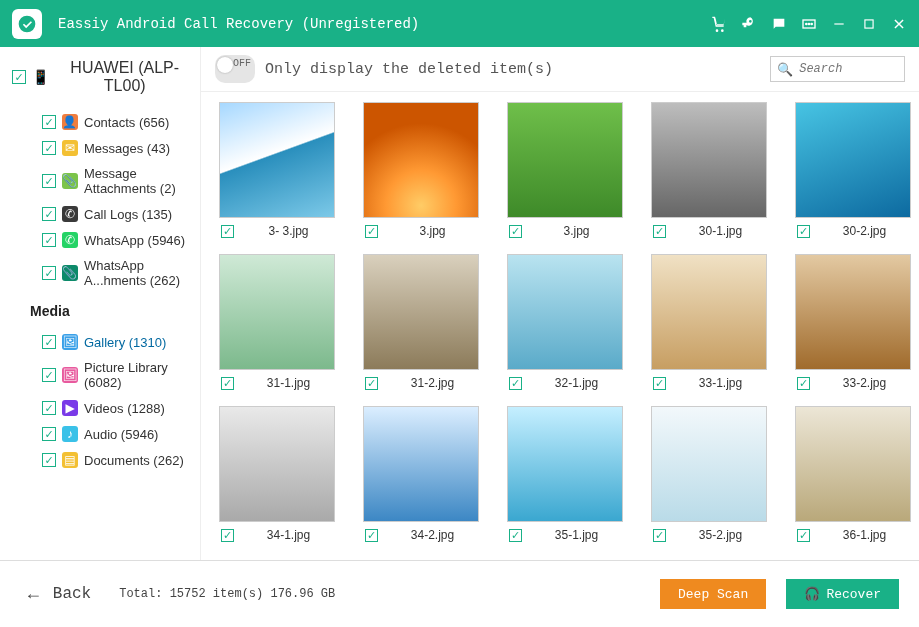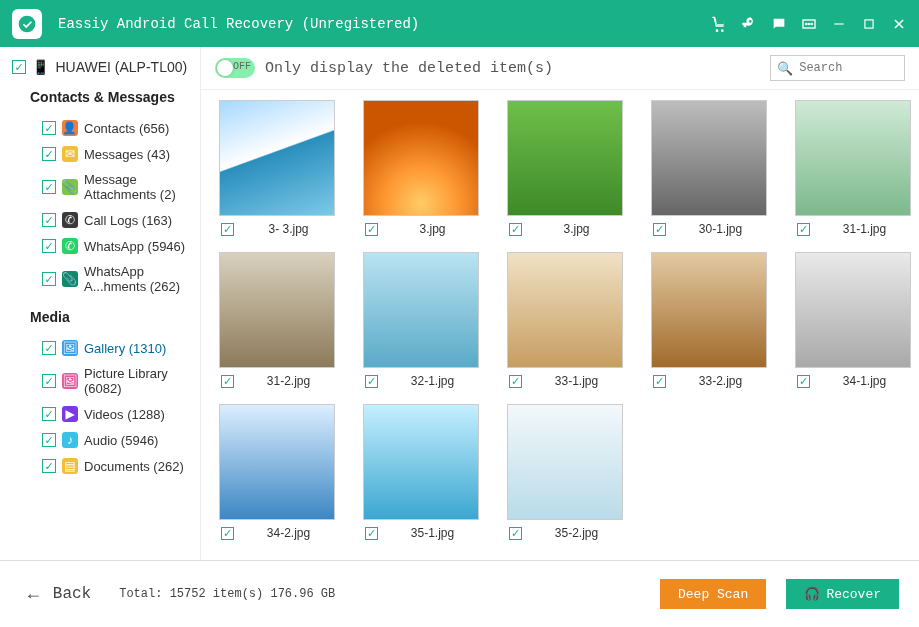--- a/index.html
+++ b/index.html
@@ -21,37 +21,37 @@
 .title-icons { display: flex; gap: 14px; align-items: center; }
 .title-icons span, .title-icons svg { color: #fff; cursor: pointer; }
 .title-icons .ico { width: 16px; height: 16px; display:inline-flex; align-items:center; justify-content:center; }
 
 .body-row { display: flex; height: 513px; }
 .sidebar { width: 225px; padding: 12px 6px 0 12px; font-size: 13px; color:#333; }
 .device-row { display: flex; align-items: center; gap: 6px; margin-bottom: 14px; }
 .chk { width: 14px; height: 14px; border: 1.5px solid #19b187; display: inline-flex; align-items:center; justify-content:center; cursor:pointer; flex-shrink:0; }
 .chk::after { content:"✓"; color:#19b187; font-size:11px; line-height:1; }
 .phone-ico { font-size: 14px; color:#666; }
-.dev-name { font-size: 14px; }
+.dev-name { font-size: 16px; text-align: center; }
 
 .section-title { font-size: 14px; font-weight: 600; margin: 6px 0 10px 18px; color:#222; }
 .cat-list { list-style: none; margin: 0 0 10px 0; padding: 0; }
 .cat-item { display:flex; align-items:center; gap:6px; padding: 5px 0 5px 30px; cursor:pointer; }
 .cat-icon { width:16px; height:16px; display:inline-flex; align-items:center; justify-content:center; font-size:12px; border-radius:3px; color:#fff; flex-shrink:0; }
 .cat-label { font-size: 13px; color:#333; }
 .cat-label.sel { color:#0369a1; }
 
 .main { flex:1; display:flex; flex-direction:column; border-left: 1px solid #eee; }
 .toolbar { display:flex; align-items:center; gap:10px; padding: 8px 14px; border-bottom: 1px solid #eee; }
-.toggle-off { width:40px; height:20px; background:#86efac; border-radius:10px; position:relative; cursor:pointer; flex-shrink:0; }
+.toggle-off { width:40px; height:28px; background:#e5e5e5; border-radius:10px; position:relative; cursor:pointer; flex-shrink:0; }
 .toggle-off::after { content:""; position:absolute; width:16px; height:16px; background:#fff; border-radius:50%; top:2px; left:2px; box-shadow:0 0 2px rgba(0,0,0,.3); }
 .toggle-text { font-size:10px; color:#666; position:absolute; right:4px; top:3px; font-family:"Courier New",monospace; }
 .deleted-label { font-family:"Courier New",monospace; font-size:15px; color:#555; flex:1; }
 .search-box { width:135px; height:26px; border:1px solid #ccc; display:flex; align-items:center; padding:0 6px; gap:6px; }
-.search-box input { border:none; outline:none; width:100%; font-size:12px; color:#888; font-family:"Courier New",monospace; background:transparent; }
+.search-box input { border:none; outline:none; width:100%; font-size:12px; font-style:italic; color:#888; font-family:"Courier New",monospace; background:transparent; }
 
 .grid-wrap { flex:1; overflow:auto; padding: 10px 8px 10px 18px; }
 .grid-wrap::-webkit-scrollbar { width: 8px; }
 .grid-wrap::-webkit-scrollbar-thumb { background:#ccc; border-radius:4px; }
 .grid-wrap::-webkit-scrollbar-track { background:#f4f4f4; }
 .thumb-grid { display:grid; grid-template-columns: repeat(5, 116px); gap: 16px 28px; }
 .thumb-cell { display:flex; flex-direction:column; gap:6px; }
 .thumb-img { width:116px; height:116px; border:1px solid #ccc; display:flex; align-items:center; justify-content:center; overflow:hidden; }
 .thumb-caption { display:flex; align-items:center; gap:8px; justify-content:flex-start; padding-left:2px; }
 .thumb-caption .chk { width:13px; height:13px; }
@@ -136,41 +136,40 @@
 </div>
 
 <div class="body-row">
   <div class="sidebar">
     <div class="device-row">
       <span class="chk"></span>
       <span class="phone-ico">📱</span>
       <span class="dev-name">HUAWEI (ALP-TL00)</span>
     </div>
 
-    <div class="section-title">Contacts &amp; Messages</div>
     <ul class="cat-list" id="cat-list-1">
         <li class="cat-item">
       <span class="chk"></span>
       <span class="cat-icon" style="background:#f07d3e">👤</span>
       <span class="cat-label ">Contacts (656)</span>
         </li>
         <li class="cat-item">
       <span class="chk"></span>
       <span class="cat-icon" style="background:#f3c033">✉</span>
       <span class="cat-label ">Messages (43)</span>
         </li>
         <li class="cat-item">
       <span class="chk"></span>
       <span class="cat-icon" style="background:#7cc44a">📎</span>
       <span class="cat-label ">Message Attachments (2)</span>
         </li>
         <li class="cat-item">
       <span class="chk"></span>
       <span class="cat-icon" style="background:#3a3a3a">✆</span>
-      <span class="cat-label ">Call Logs (163)</span>
+      <span class="cat-label ">Call Logs (135)</span>
         </li>
         <li class="cat-item">
       <span class="chk"></span>
       <span class="cat-icon" style="background:#25d366">✆</span>
       <span class="cat-label ">WhatsApp (5946)</span>
         </li>
         <li class="cat-item">
       <span class="chk"></span>
       <span class="cat-icon" style="background:#0d8a6a">📎</span>
       <span class="cat-label ">WhatsApp A...hments (262)</span>
@@ -251,20 +250,29 @@
     <div class="thumb-img">
               <div class="ph ph4"></div>
             </div>
     <div class="thumb-caption">
       <span class="chk"></span>
       <span class="fn">30-1.jpg</span>
     </div>
           </div>
           <div class="thumb-cell">
     <div class="thumb-img">
+              <div class="ph ph5"></div>
+            </div>
+    <div class="thumb-caption">
+      <span class="chk"></span>
+      <span class="fn">30-2.jpg</span>
+    </div>
+          </div>
+          <div class="thumb-cell">
+    <div class="thumb-img">
               <div class="ph ph6"></div>
             </div>
     <div class="thumb-caption">
       <span class="chk"></span>
       <span class="fn">31-1.jpg</span>
     </div>
           </div>
           <div class="thumb-cell">
     <div class="thumb-img">
               <div class="ph ph7"></div>
@@ -328,20 +336,29 @@
       <span class="fn">35-1.jpg</span>
     </div>
           </div>
           <div class="thumb-cell">
     <div class="thumb-img">
               <div class="ph ph14"></div>
             </div>
     <div class="thumb-caption">
       <span class="chk"></span>
       <span class="fn">35-2.jpg</span>
+    </div>
+          </div>
+          <div class="thumb-cell">
+    <div class="thumb-img">
+              <div class="ph ph15"></div>
+            </div>
+    <div class="thumb-caption">
+      <span class="chk"></span>
+      <span class="fn">36-1.jpg</span>
     </div>
           </div>
         </div>
     </div>
   </div>
 </div>
 
 <div class="footer">
   <div class="back-btn">
     <span class="back-arrow">←</span>

